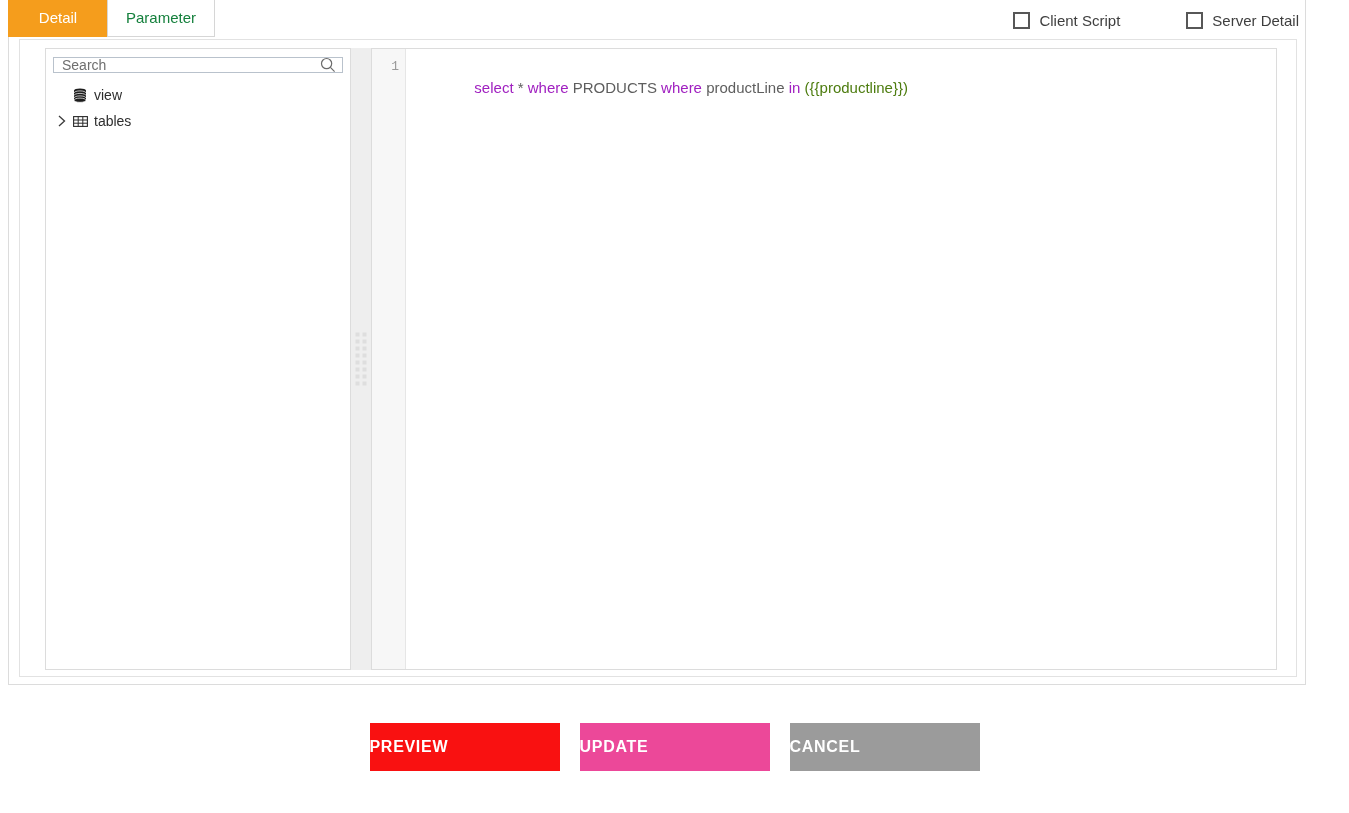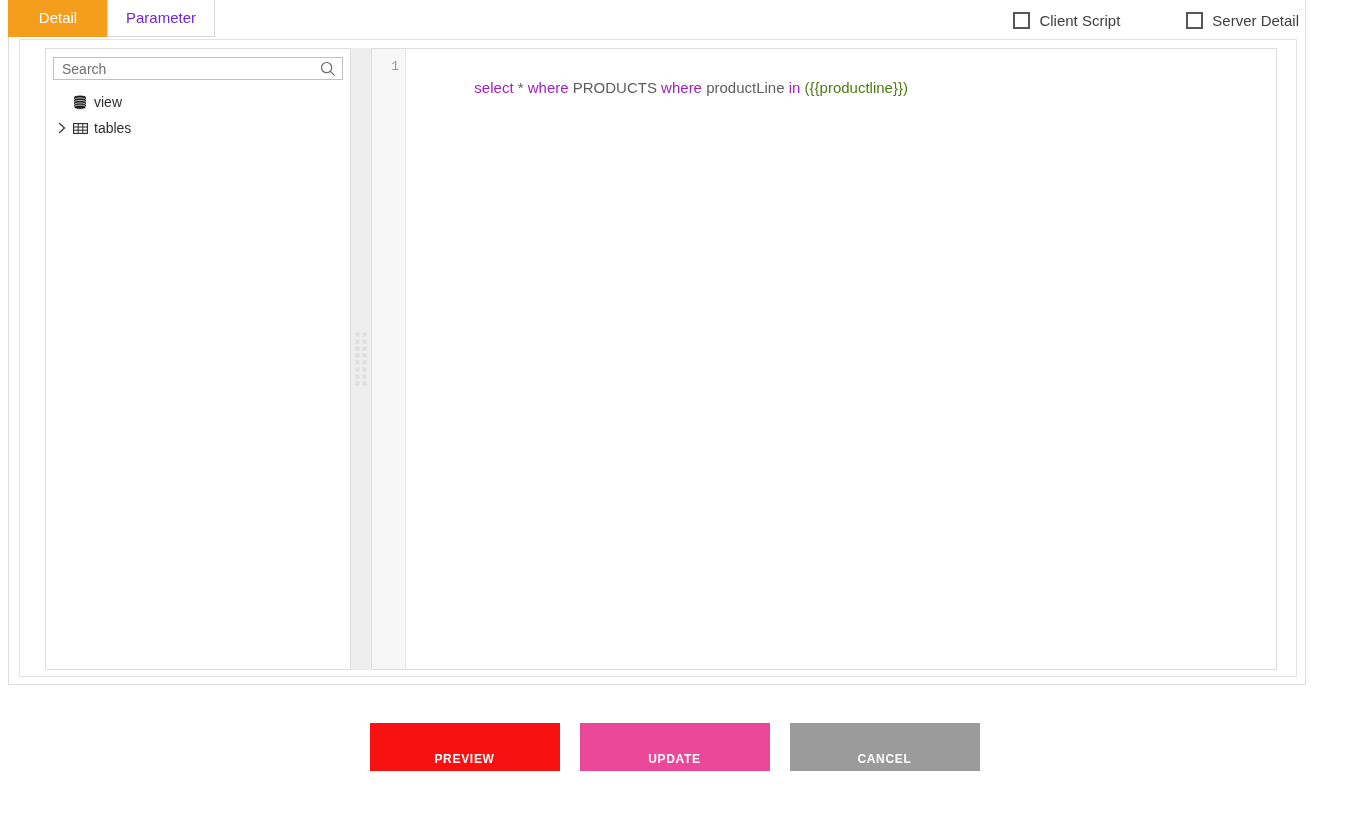--- a/index.html
+++ b/index.html
@@ -43,21 +43,21 @@
     z-index: 6;
   }
   .tab {
     height: 38px;
     line-height: 38px;
     padding: 0 18px;
     font-size: 15px;
     text-align: center;
     cursor: pointer;
     background: #ffffff;
-    color: #6d28d9;
+    color: #15803d;
     border: 1px solid #d6d6d6;
     border-top: none;
     margin-left: -1px;
     min-width: 100px;
   }
   .tab.active {
     background: #f59d1c;
     color: #ffffff;
     border-color: #f59d1c;
   }
@@ -116,21 +116,21 @@
   
   .tree-pane {
     width: 306px;
     border: 1px solid #dcdcdc;
     background: #ffffff;
     overflow: hidden;
     position: relative;
   }
   .search-wrap {
     margin: 8px 7px 0 7px;
-    height: 23px;
+    height: 16px;
     border: 1px solid #b9c2cc;
     background: #ffffff;
     display: flex;
     align-items: center;
     padding: 0 6px 0 8px;
   }
   .search-input {
     flex: 1 1 auto;
     border: none;
     outline: none;
@@ -246,27 +246,27 @@
     justify-content: center;
     align-items: center;
     gap: 20px;
   }
   .btn {
     width: 190px;
     height: 48px;
     border: none;
     color: #ffffff;
     font-family: "Liberation Sans", sans-serif;
-    font-size: 12px;
+    font-size: 16px;
     font-weight: bold;
     letter-spacing: 0.7px;
     cursor: pointer;
-    text-align: center;
+    text-align: left;
     line-height: 48px;
-    padding: 12px;
+    padding: 0;
   }
   .btn-preview { background: #f91111; }
   .btn-update  { background: #ec4899; }
   .btn-cancel  { background: #9b9b9b; }
 </style>
 </head>
 <body>
 
 <div id="app">
 

